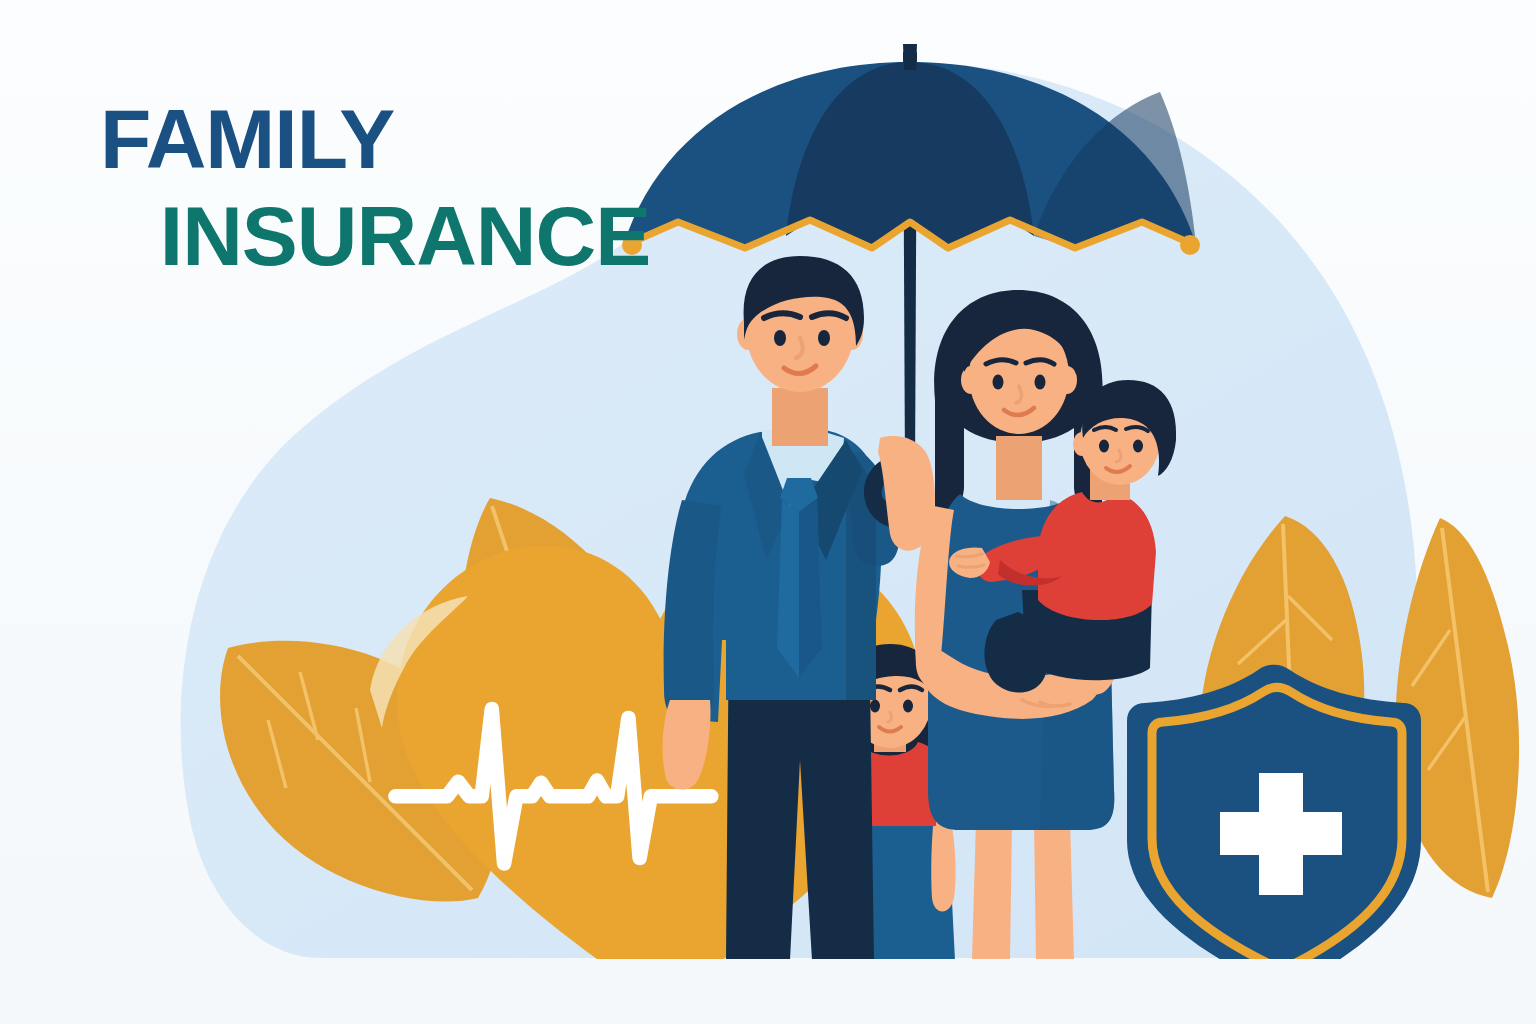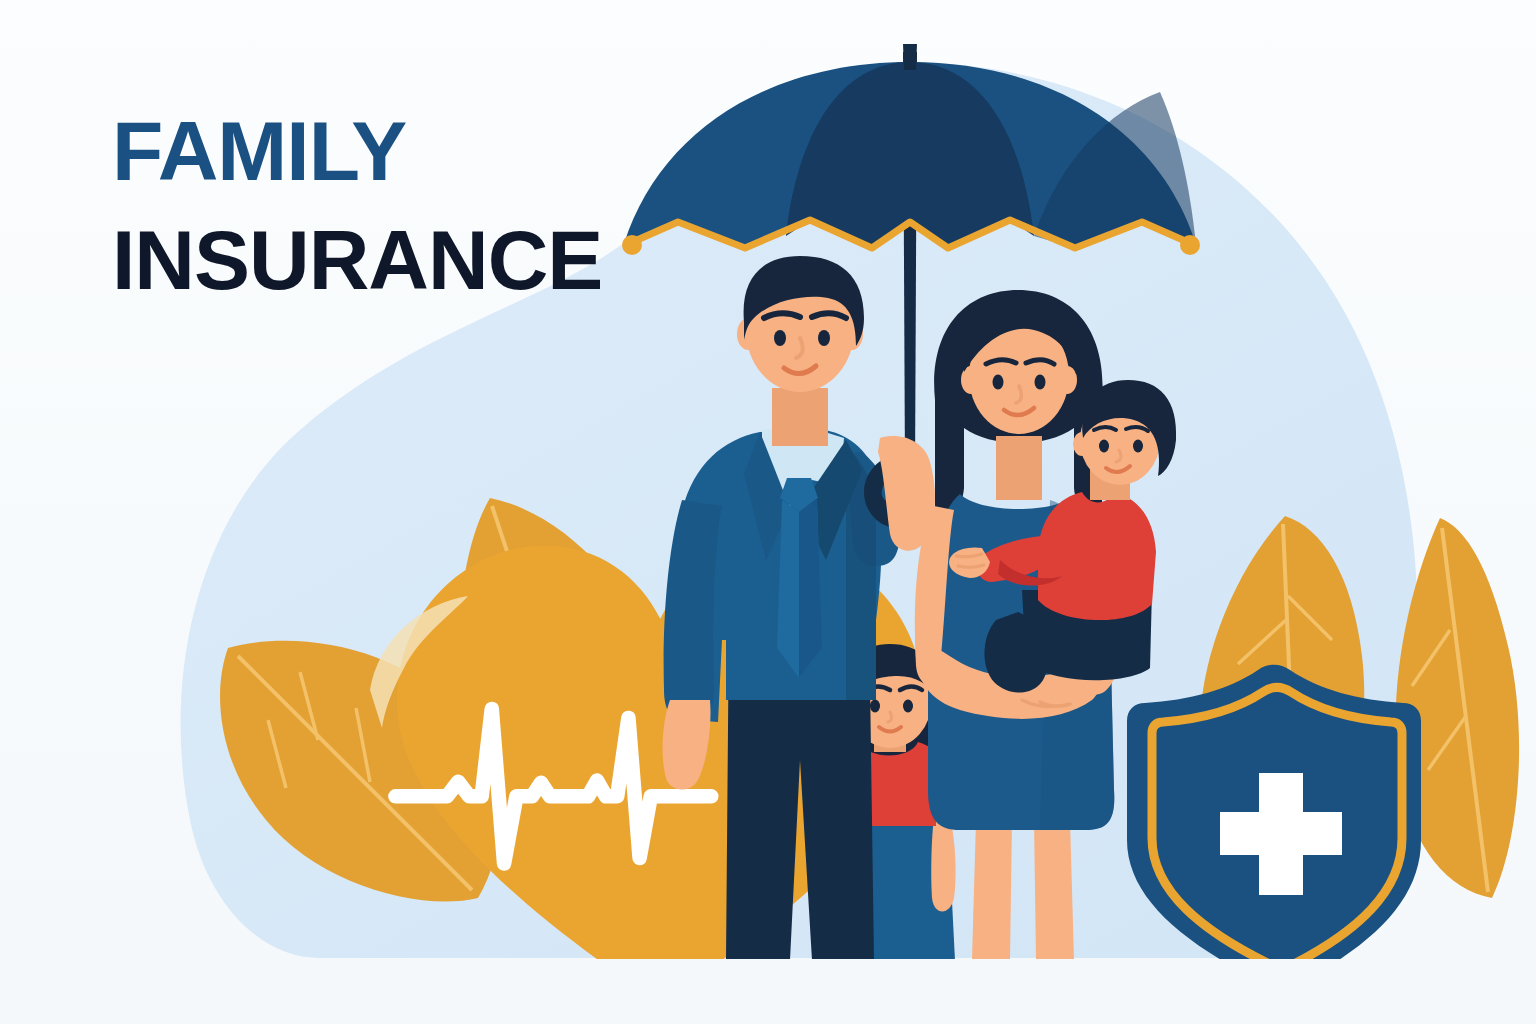--- a/index.html
+++ b/index.html
@@ -1,23 +1,23 @@
 <!DOCTYPE html>
 <html><head>
 <meta charset="utf-8">
 <style>
   html,body{margin:0;padding:0;background:#ffffff;}
   body{width:1536px;height:1024px;overflow:hidden;font-family:"Liberation Sans",sans-serif;}
   #canvas{position:relative;width:1536px;height:1024px;background:#f7fafc;overflow:hidden;}
   #art{position:absolute;inset:0;}
   .title-block{position:absolute;left:95px;top:88px;width:620px;}
-  .tline{font-family:"Liberation Sans",sans-serif;font-weight:700;font-size:84px;line-height:92px;letter-spacing:-1px;margin:17px;white-space:nowrap;}
+  .tline{font-family:"Liberation Sans",sans-serif;font-weight:700;font-size:84px;line-height:92px;letter-spacing:-1px;margin:5px;white-space:nowrap;}
   .t1{color:#1b5083;}
   .t2{color:#e9a233;}
-  .t3{color:#0f172a;}
+  .t3{color:#0f766e;text-align:center;}
 </style>
 </head>
 <body>
 
 <div id="canvas">
 
   <svg id="art" viewBox="0 0 1536 1024" width="1536" height="1024" xmlns="http://www.w3.org/2000/svg">
     <defs>
       <clipPath id="cutBottom">
           <rect x="0" y="0" width="1536" height="959"></rect>

